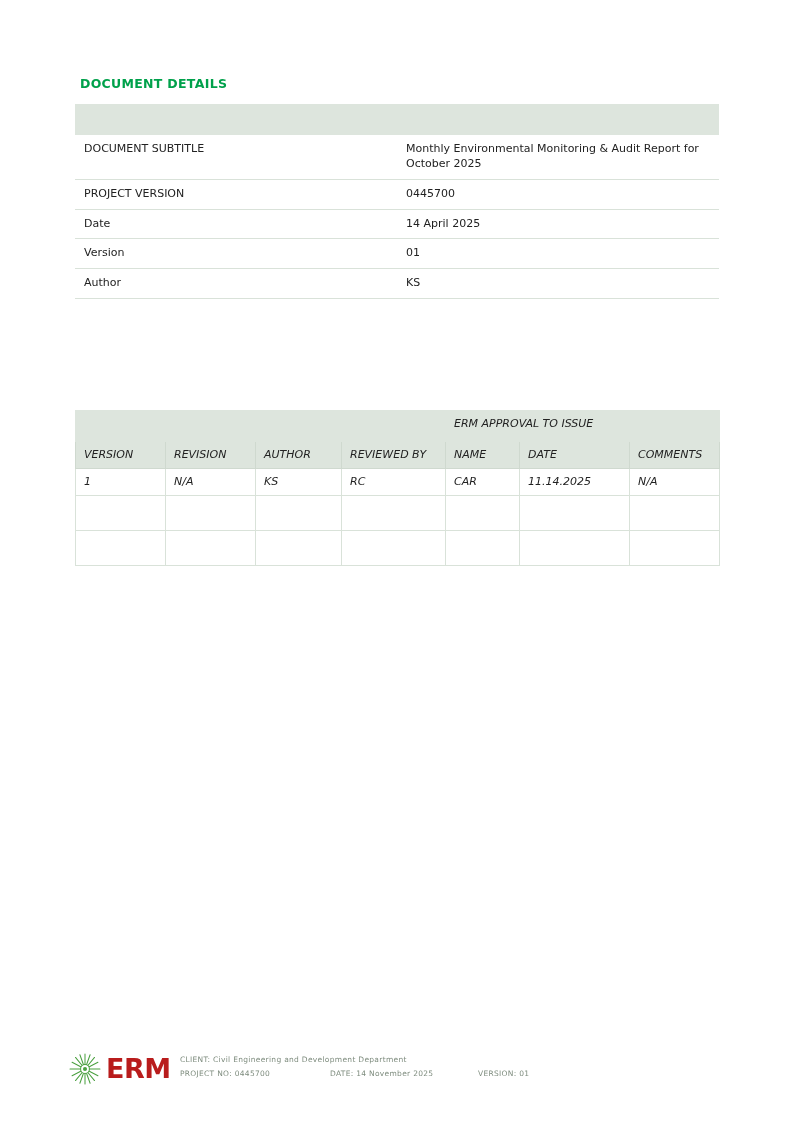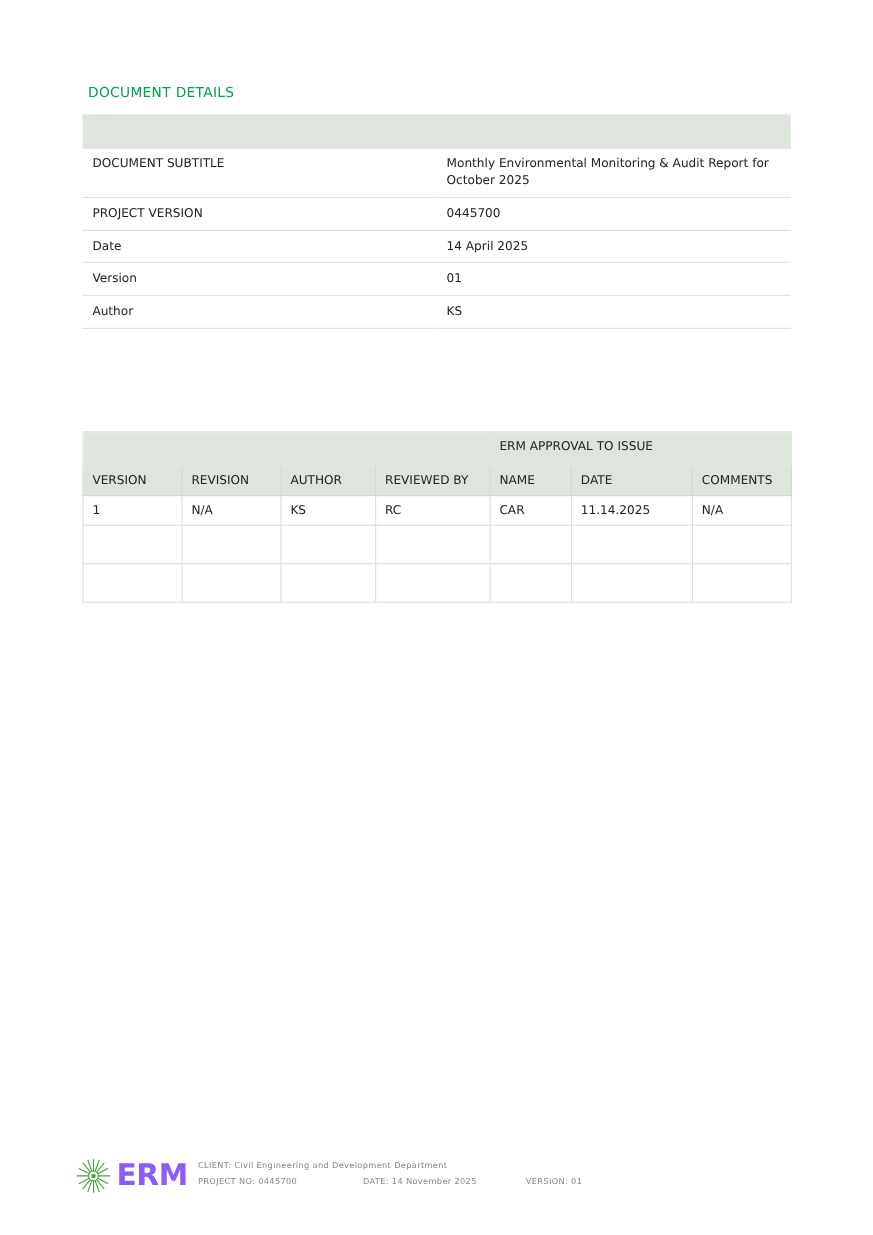--- a/index.html
+++ b/index.html
@@ -22,21 +22,21 @@
     width: 794px;
     height: 1123px;
   }
 
   
   .section-heading {
     position: absolute;
     font-size: 12.5px;
     letter-spacing: 0.3px;
     color: #00a14b;
-    font-weight: normal;
+    font-weight: bold;
   }
   #h-details { left: 80px; top: 76px; }
   #h-history { left: 80px; top: 384px; margin-top: 40px; }
 
   
   table {
     border-collapse: collapse;
     font-size: 11px;
     color: #222;
   }
@@ -67,23 +67,24 @@
     color: #222;
   }
   table.details tr.first-row td {
     border-top: 1px solid #d9e2d9;
   }
 
   
   table.history {
     position: absolute;
     left: 75px;
-    top: 392px;
+    top: 410px;
     width: 644px;
     table-layout: fixed;
+    font-style: italic;
   }
   table.history td {
     border: 1px solid #d9e2d9;
     padding: 6px 8px;
     vertical-align: top;
     height: 14px;
   }
   table.history tr.approval-row td {
     background: #dde5dd;
     border-color: #dde5dd;
@@ -123,21 +124,21 @@
     top: 4px;
     width: 34px;
     height: 34px;
   }
   .erm-word {
     position: absolute;
     left: 38px;
     top: 5px;
     font-size: 27px;
     letter-spacing: -0.5px;
-    color: #8b5cf6;
+    color: #b91c1c;
     font-family: "DejaVu Sans", sans-serif;
     font-weight: bold;
   }
   .footer-meta {
     position: absolute;
     left: 112px;
     top: 8px;
     font-size: 7.5px;
     color: #7e8c7e;
     letter-spacing: 0.3px;

